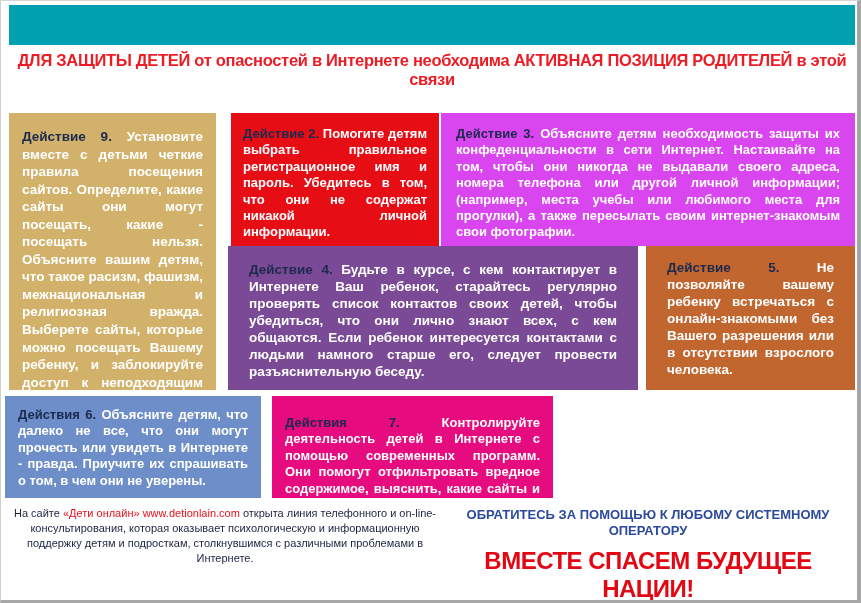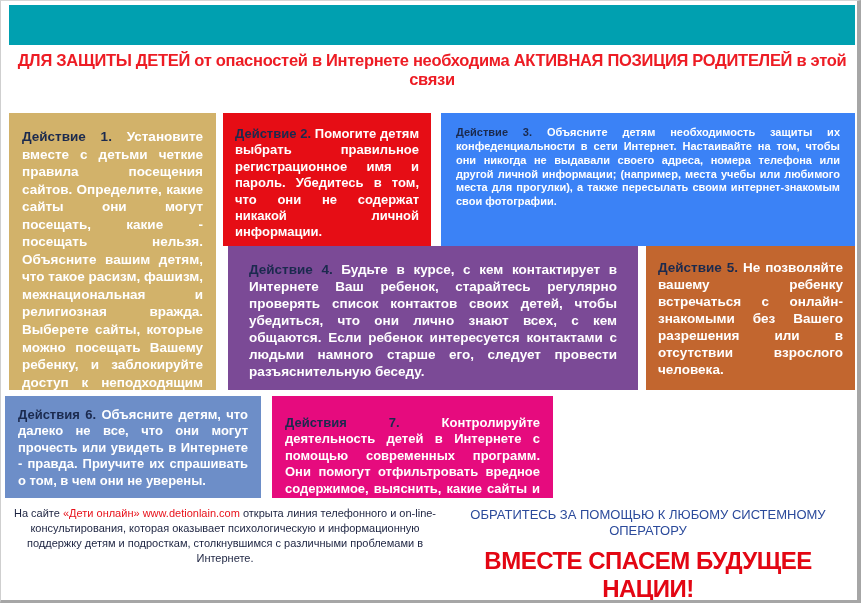--- a/index.html
+++ b/index.html
@@ -25,51 +25,51 @@
     position:absolute;left:8px;top:70px;width:846px;
     text-align:center;color:#e8111a;font-weight:bold;font-size:29px;
     letter-spacing:-0.5px;
   }
   .b{
     position:absolute;box-sizing:border-box;color:#ffffff;font-weight:bold;
     text-align:justify;line-height:1.26;
   }
   .b .lbl{color:#1b2a4e;}
   .b1{left:8px;  top:112px;width:207px;height:277px;background:#d2b26a;padding:15px 13px;font-size:13.5px;line-height:1.3;}
-  .b2{left:222px;top:112px;width:208px;height:133px;background:#e60d15;padding:13px 12px;font-size:13px;}
-  .b3{left:440px;top:112px;width:414px;height:133px;background:#3b82f6;padding:13px 15px;font-size:11px;}
+  .b2{left:230px;top:112px;width:208px;height:133px;background:#e60d15;padding:13px 12px;font-size:13px;}
+  .b3{left:440px;top:112px;width:414px;height:133px;background:#d946ef;padding:13px 15px;font-size:13px;}
   .b4{left:227px;top:245px;width:410px;height:144px;background:#7b4a96;padding:15px 21px;font-size:13.5px;}
-  .b5{left:645px;top:245px;width:209px;height:144px;background:#c2662f;padding:13px 12px;font-size:13.5px;}
+  .b5{left:645px;top:245px;width:209px;height:144px;background:#c2662f;padding:13px 21px;font-size:13.5px;}
   .b6{left:4px;  top:395px;width:256px;height:102px;background:#6d8ec8;padding:11px 13px;font-size:13px;}
   .b7{left:271px;top:395px;width:281px;height:102px;background:#e60b7e;padding:19px 13px;font-size:13px;}
   .b8{left:559px;top:395px;width:295px;height:102px;background:#0d9dac;padding:11px 13px;font-size:13px;}
   .fleft{
     position:absolute;left:8px;top:505px;width:432px;
     text-align:center;color:#1c2340;font-weight:normal;font-size:11px;line-height:1.35;
   }
   .fleft .red{color:#e8111a;}
   .fright{
     position:absolute;left:440px;top:506px;width:414px;text-align:center;
   }
   .fr1{color:#2b4a9b;font-weight:bold;font-size:12.5px;line-height:1.1;}
-  .fr2{color:#2b4a9b;font-weight:normal;font-size:13px;line-height:1.25;}
+  .fr2{color:#2b4a9b;font-weight:bold;font-size:13px;line-height:1.25;}
   .slogan{color:#e30613;font-weight:bold;font-size:24px;letter-spacing:-0.5px;margin-top:7px;}
 </style>
 </head>
 <body>
 
 <div class="poster">
 
   <div class="strip"></div>
 
   <div class="hline">ДЛЯ ЗАЩИТЫ ДЕТЕЙ от опасностей в Интернете необходима АКТИВНАЯ ПОЗИЦИЯ РОДИТЕЛЕЙ в этой связи</div>
 
 
   <div class="b b1">
-    <span class="lbl">Действие 1.</span>
+    <span class="lbl">Действие 9.</span>
     <span>Установите вместе с детьми четкие правила посещения сайтов. Определите, какие сайты они могут посещать, какие - посещать нельзя. Объясните вашим детям, что такое расизм, фашизм, межнациональная и религиозная вражда. Выберете сайты, которые можно посещать Вашему ребенку, и заблокируйте доступ к неподходящим материалам. Настройте параметры безопасности вашего компьютера.</span>
   </div>
 
   <div class="b b2">
     <span class="lbl">Действие 2.</span>
     <span>Помогите детям выбрать правильное регистрационное имя и пароль. Убедитесь в том, что они не содержат никакой личной информации.</span>
   </div>
 
   <div class="b b3">
     <span class="lbl">Действие 3.</span>

